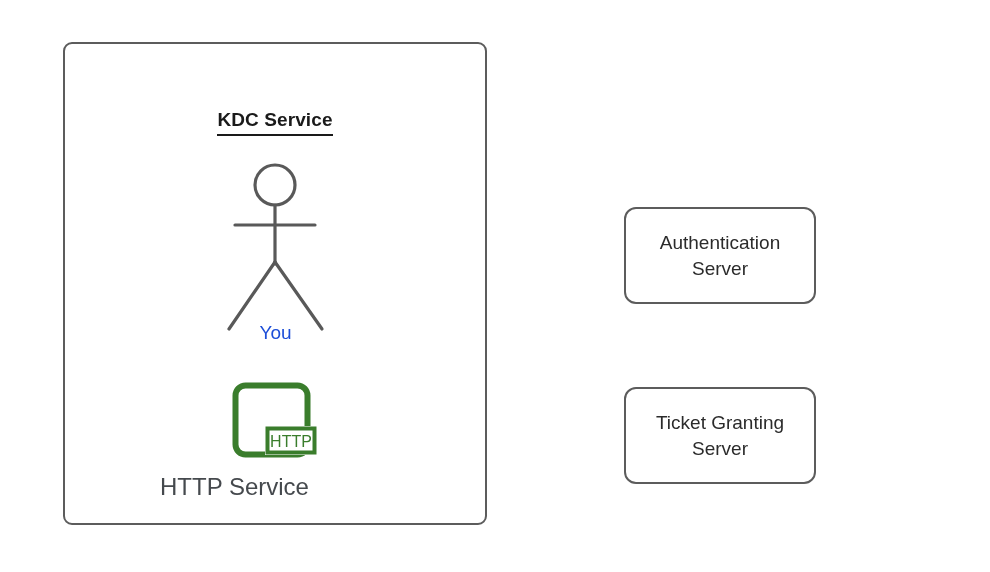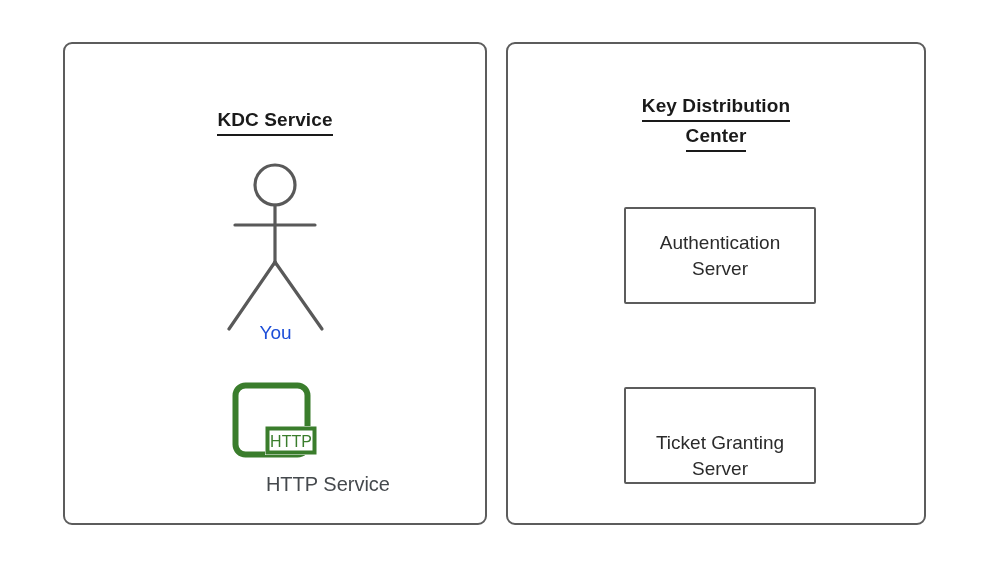--- a/index.html
+++ b/index.html
@@ -95,51 +95,50 @@
     height: 72px;
   }
   #http-service svg {
     display: block;
   }
   #http-service-label {
     position: absolute;
     left: 160px;
     top: 473px;
     width: 230px;
-    text-align: right;
-    font-size: 20px;
+    text-align: left;
+    font-size: 24px;
     color: #45494d;
   }
 
   
   .server-box {
     position: absolute;
     box-sizing: border-box;
     width: 192px;
     height: 97px;
     border: 2px solid #5c5c5c;
-    border-radius: 2px;
+    border-radius: 12px;
     background: #ffffff;
     display: flex;
     align-items: center;
     justify-content: center;
     text-align: center;
     font-size: 19px;
     line-height: 26px;
     color: #2b2b2b;
     white-space: pre-line;
   }
   #server-auth {
     left: 624px;
     top: 207px;
   }
   #server-tgs {
     left: 624px;
     top: 387px;
-    align-items: flex-end;
   }
 </style>
 </head>
 <body>
 
 <div id="canvas">
 
   <div class="panel" id="panel-client">
     <div class="panel-title" id="title-client"><span class="tline">KDC Service</span></div>
   </div>
@@ -168,23 +167,20 @@
 
       <rect x="33" y="44" width="52" height="29" fill="#ffffff"></rect>
 
       <rect x="35.5" y="46.5" width="47" height="24" fill="#ffffff" stroke="#3a7d2c" stroke-width="4"></rect>
 
       <text x="59" y="64.5" text-anchor="middle" font-family="'Liberation Sans', sans-serif" font-size="16" fill="#3a7d2c">HTTP</text>
     </svg>
   </div>
   <div id="http-service-label">HTTP Service</div>
 
-  <div class="panel" id="panel-kdc">
-    <div class="panel-title" id="title-kdc"><span class="tline">Key Distribution</span><br><span class="tline">Center</span></div>
-  </div>
 
   <div class="server-box" id="server-auth">
     <span>Authentication
 Server</span>
   </div>
 
   <div class="server-box" id="server-tgs">
     <span>Ticket Granting
 Server</span>
   </div>

